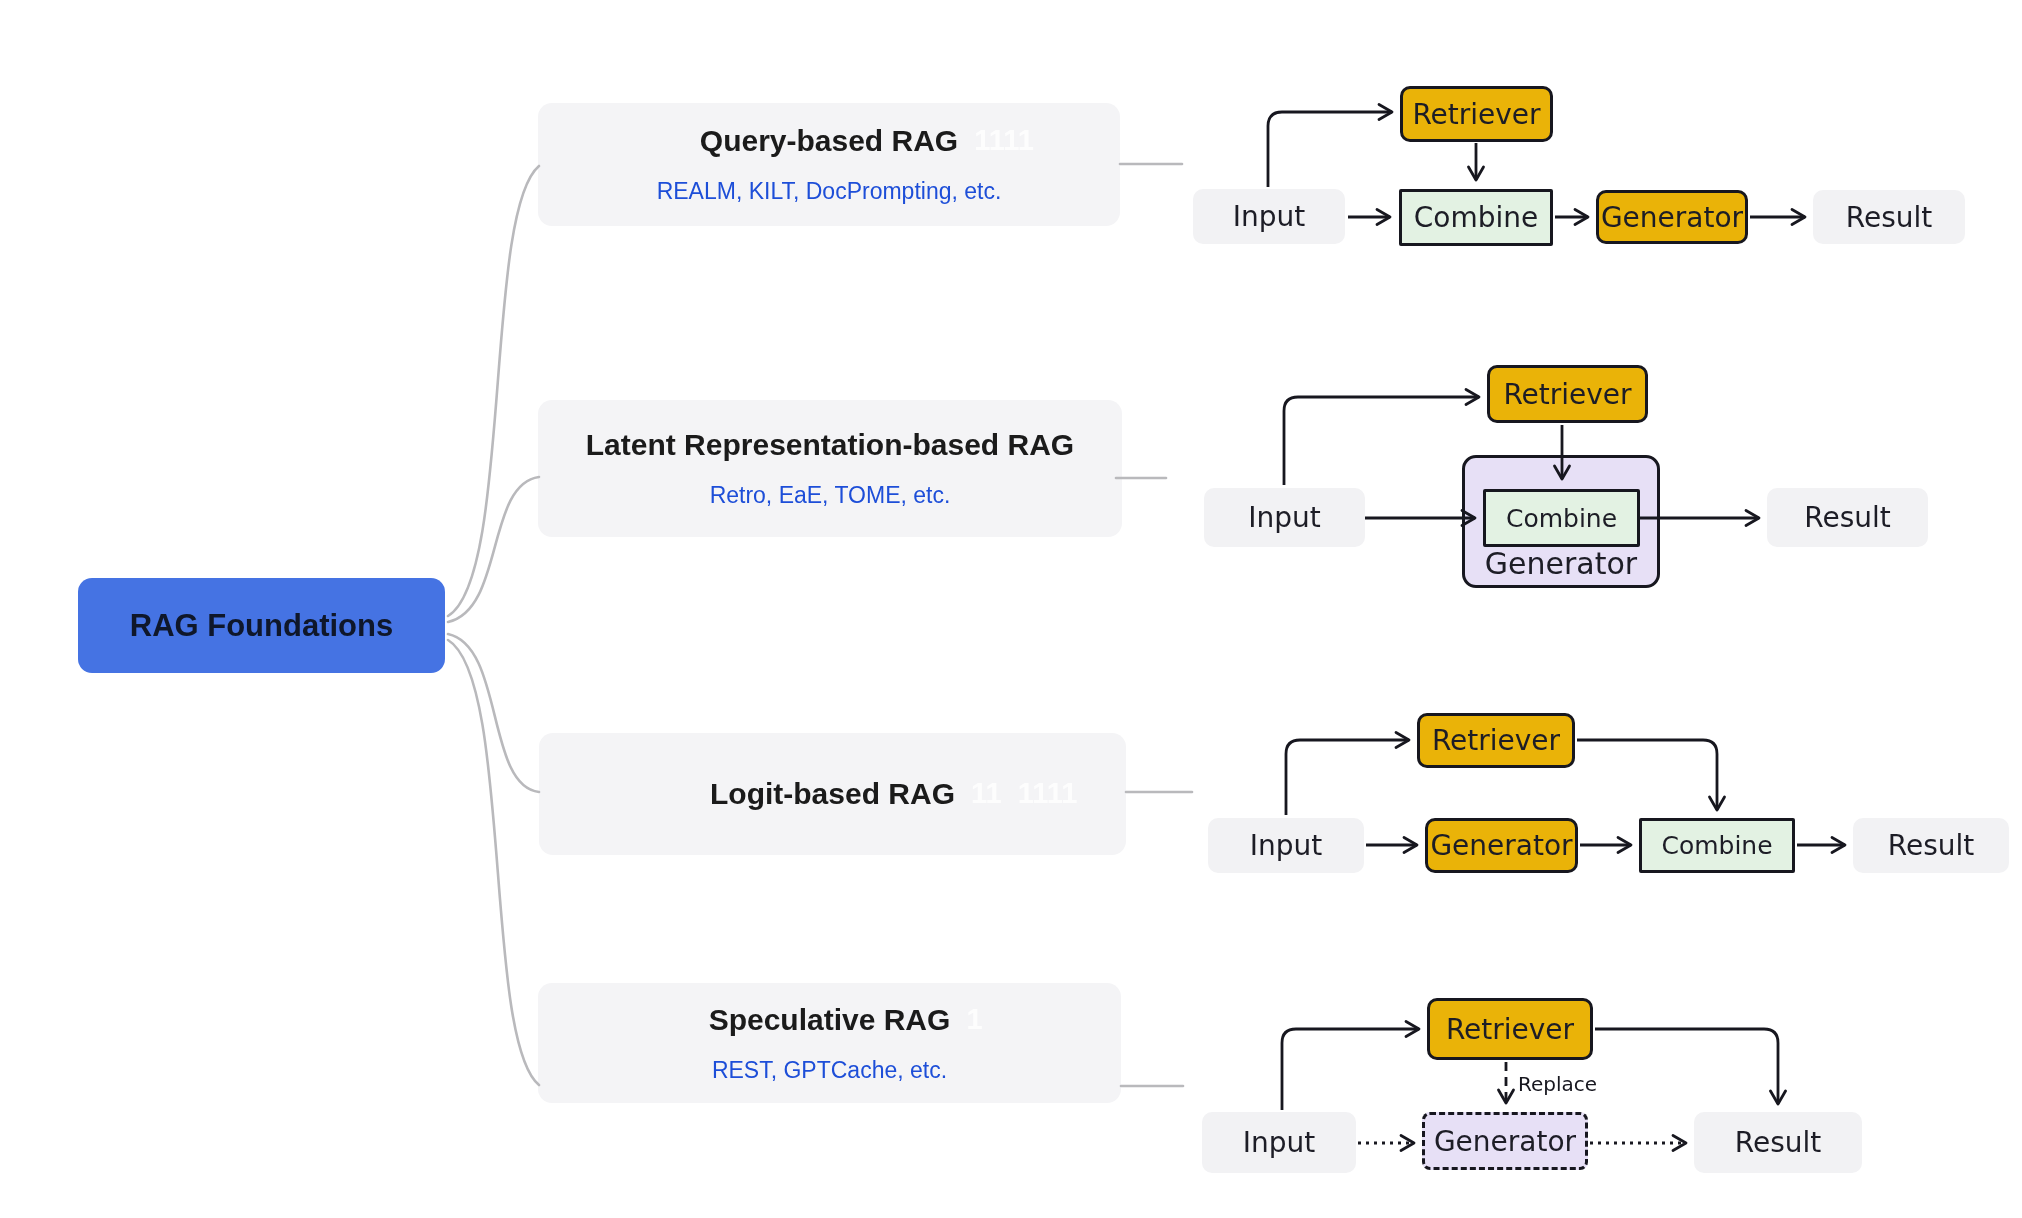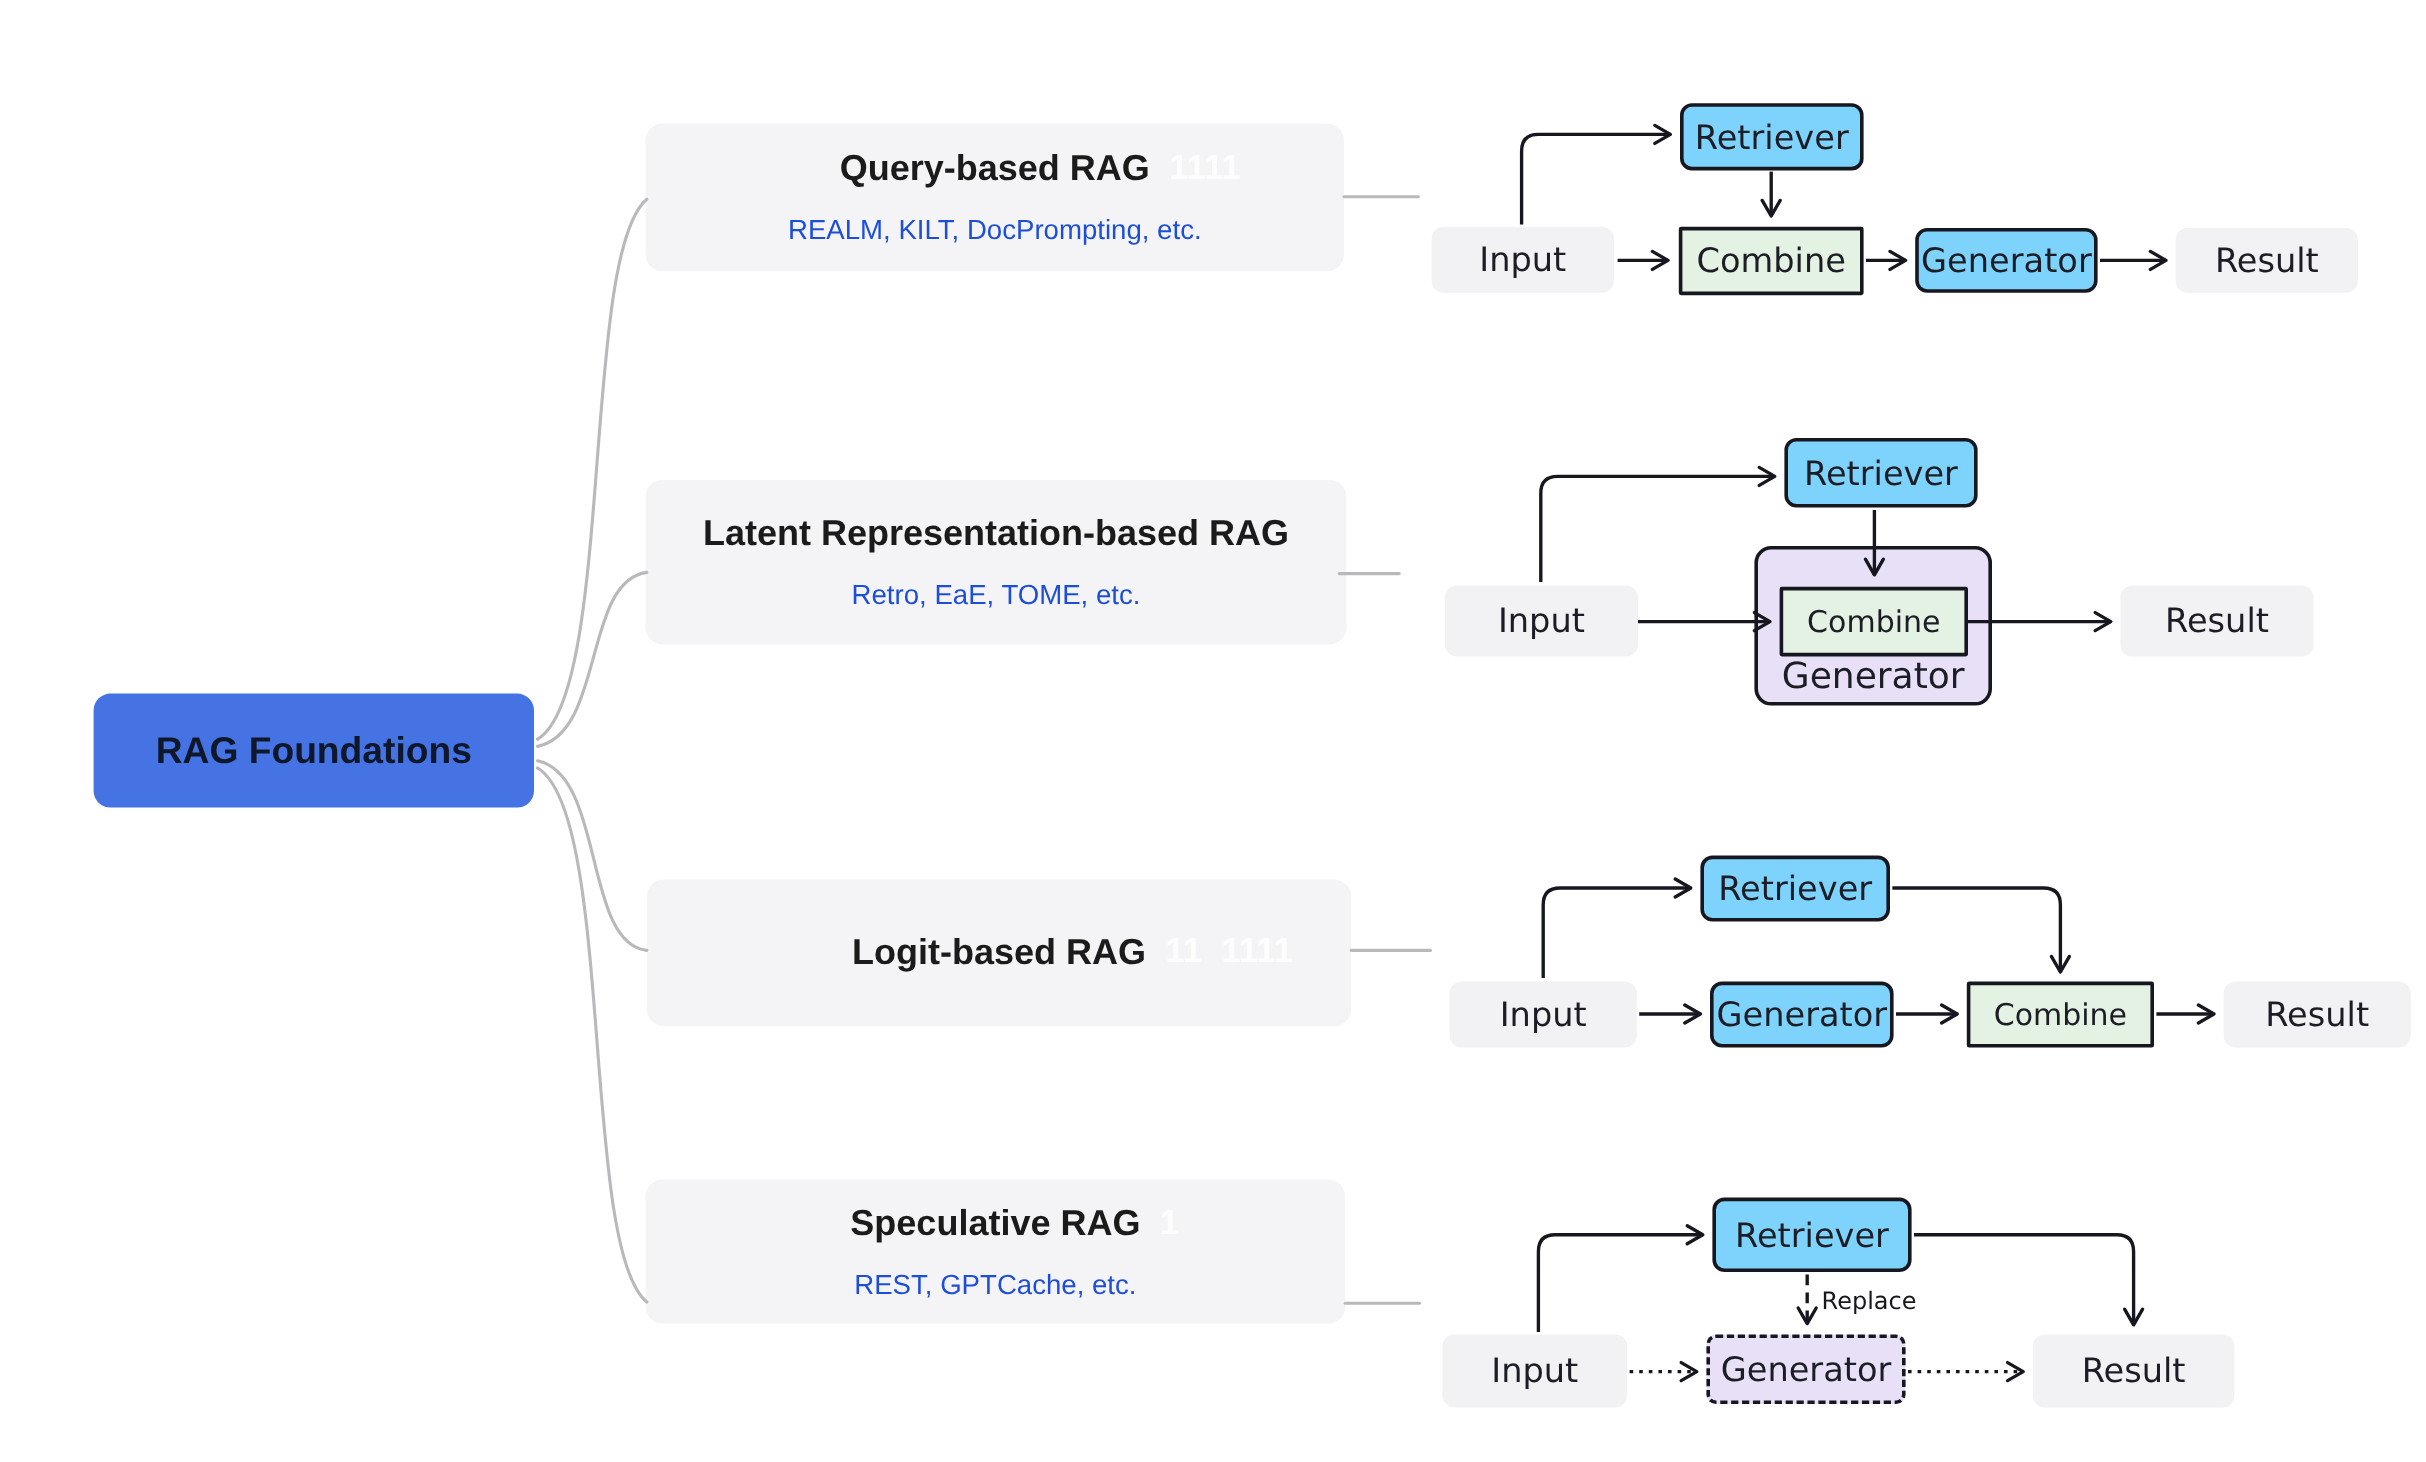--- a/index.html
+++ b/index.html
@@ -14,21 +14,21 @@
     align-items:center;justify-content:center;z-index:1;}
   .branch .title-row{position:relative;display:flex;align-items:baseline;}
   .branch .title{font-weight:bold;font-size:30px;color:#1b1b1b;white-space:nowrap;}
   .branch .wm{position:absolute;left:100%;margin-left:16px;font-weight:bold;font-size:29px;
     color:#ffffff;opacity:0.85;white-space:pre;}
   .branch .subtitle{font-size:23px;color:#1d4ed8;margin-top:20px;white-space:nowrap;}
   
   .node{position:absolute;display:flex;align-items:center;justify-content:center;box-sizing:border-box;
     font-family:"DejaVu Sans",sans-serif;font-size:28px;color:#1d1d26;z-index:2;white-space:nowrap;}
   .node.plain{background:#f2f2f4;border-radius:10px;}
-  .node.lavender{background:#7dd3fc;border:3px solid #17171f;border-radius:10px;}
+  .node.lavender{background:#eab308;border:3px solid #17171f;border-radius:10px;}
   .node.green{background:#e3f2e3;border:3px solid #17171f;border-radius:2px;}
   .node.dashed{background:#e7e0f6;border:3px dashed #17171f;border-radius:8px;}
   .node.container{background:#e7e0f6;border:3px solid #17171f;border-radius:14px;
     align-items:flex-end;justify-content:center;padding-bottom:4px;font-size:30px;}
   .node.small{font-size:25px;}
   
   #edge-svg{position:absolute;left:0;top:0;z-index:3;pointer-events:none;}
   .edge-label{position:absolute;z-index:4;font-family:"DejaVu Sans",sans-serif;font-size:20px;
     color:#17171f;white-space:nowrap;}
 </style>

